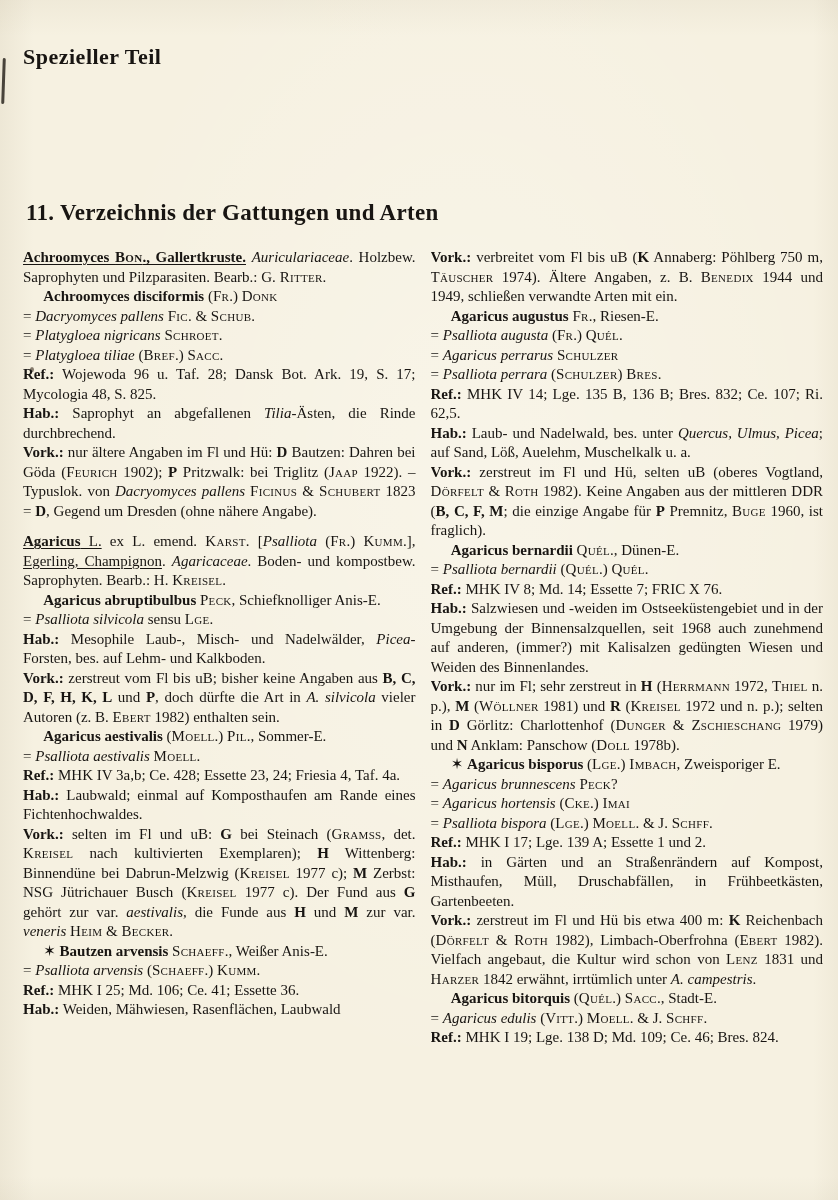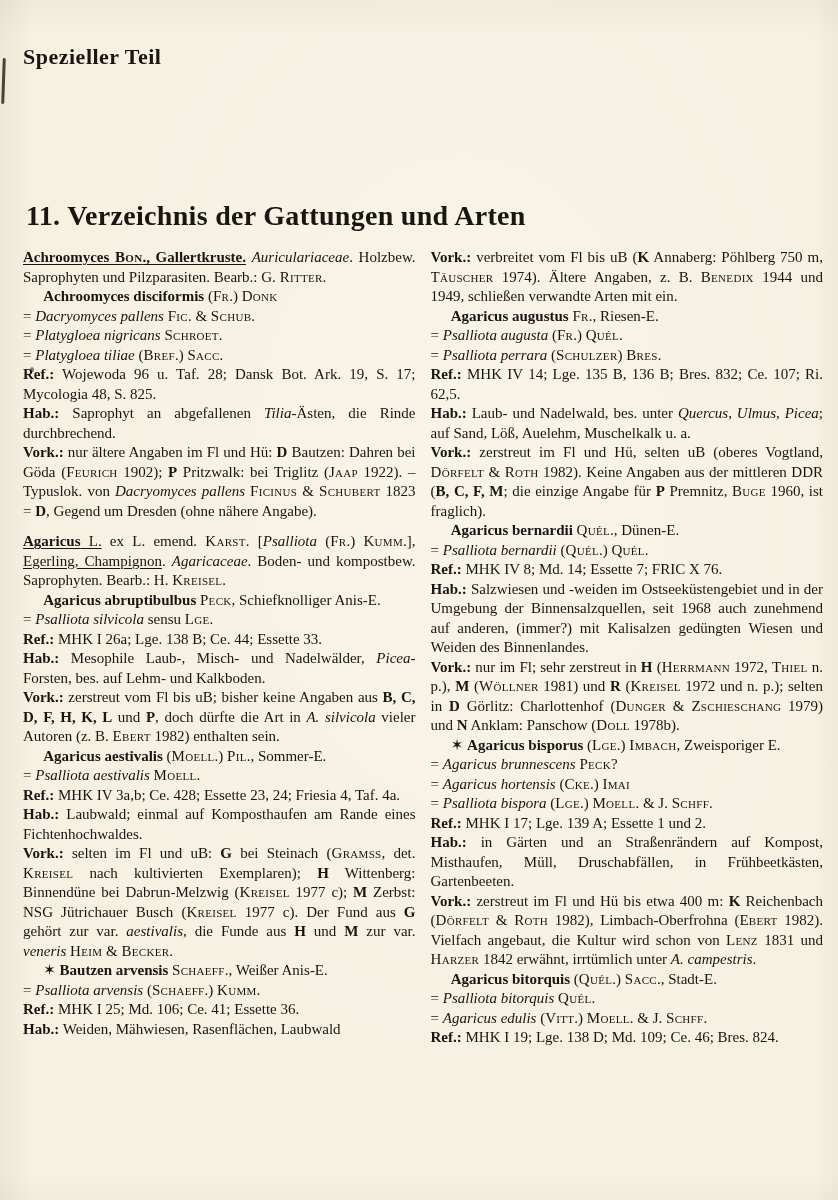--- a/index.html
+++ b/index.html
@@ -18,21 +18,21 @@
       linear-gradient(90deg, rgba(120,100,60,0.07) 0%, rgba(0,0,0,0) 4%, rgba(0,0,0,0) 97%, rgba(120,100,60,0.05) 100%),
       linear-gradient(180deg, rgba(120,100,60,0.05) 0%, rgba(0,0,0,0) 3%, rgba(0,0,0,0) 98%, rgba(120,100,60,0.04) 100%);
     pointer-events:none;
   }
   .running-head{
     position:absolute;left:23px;top:44px;
     font-size:22px;font-weight:bold;letter-spacing:0.5px;
   }
   .section-title{
     position:absolute;left:26px;top:200px;
-    font-size:28px;font-weight:bold;letter-spacing:0.3px;
+    font-size:23px;font-weight:bold;letter-spacing:0.3px;
   }
   .columns{
     position:absolute;left:23px;top:248px;
     width:800px;height:940px;
     display:flex;gap:15px;
   }
   .col{
     flex:1 1 0;
     overflow:hidden;
     font-size:15px;
@@ -75,51 +75,50 @@
       <p class="para species"><span class="s-b">Achroomyces disciformis </span><span>(</span><span class="s-sc">Fr</span><span>.) </span><span class="s-sc">Donk</span></p>
       <p class="para"><span>= </span><span class="s-i">Dacryomyces pallens </span><span class="s-sc">Fic</span><span>. &amp; </span><span class="s-sc">Schub</span><span>.</span></p>
       <p class="para"><span>= </span><span class="s-i">Platygloea nigricans </span><span class="s-sc">Schroet</span><span>.</span></p>
       <p class="para"><span>= </span><span class="s-i">Platygloea tiliae </span><span>(</span><span class="s-sc">Bref</span><span>.) </span><span class="s-sc">Sacc</span><span>.</span></p>
       <p class="para"><span class="s-b">Ref.:</span><span> Wojewoda 96 u. Taf. 28; Dansk Bot. Ark. 19, S. 17; Mycologia 48, S. 825.</span></p>
       <p class="para"><span class="s-b">Hab.:</span><span> Saprophyt an abgefallenen </span><span class="s-i">Tilia</span><span>-Ästen, die Rinde durchbrechend.</span></p>
       <p class="para"><span class="s-b">Vork.:</span><span> nur ältere Angaben im Fl und Hü: </span><span class="s-b">D</span><span> Bautzen: Dahren bei Göda (</span><span class="s-sc">Feurich</span><span> 1902); </span><span class="s-b">P</span><span> Pritzwalk: bei Triglitz (</span><span class="s-sc">Jaap</span><span> 1922). – Typuslok. von </span><span class="s-i">Dacryomyces pallens</span><span> </span><span class="s-sc">Ficinus</span><span> &amp; </span><span class="s-sc">Schubert</span><span> 1823 = </span><span class="s-b">D</span><span>, Gegend um Dresden (ohne nähere Angabe).</span></p>
       <p class="para genus gap"><span class="s-b s-u">Agaricus</span><span class="s-u"> L.</span><span> ex L. emend. </span><span class="s-sc">Karst</span><span>. [</span><span class="s-i">Psalliota</span><span> (</span><span class="s-sc">Fr</span><span>.) </span><span class="s-sc">Kumm</span><span>.], </span><span class="s-u">Egerling, Champignon</span><span>. </span><span class="s-i">Agaricaceae</span><span>. Boden- und kompostbew. Saprophyten. Bearb.: H. </span><span class="s-sc">Kreisel</span><span>.</span></p>
       <p class="para species"><span class="s-b">Agaricus abruptibulbus </span><span class="s-sc">Peck</span><span>, Schiefknolliger Anis-E.</span></p>
       <p class="para"><span>= </span><span class="s-i">Psalliota silvicola </span><span>sensu </span><span class="s-sc">Lge</span><span>.</span></p>
-      <p class="para"><span class="s-b">Ref.:</span><span> MHK I 26a; Lge. 138 B; Ce. 44; Essette 33.</span></p>
       <p class="para"><span class="s-b">Hab.:</span><span> Mesophile Laub-, Misch- und Nadelwälder, </span><span class="s-i">Picea</span><span>-Forsten, bes. auf Lehm- und Kalkboden.</span></p>
       <p class="para"><span class="s-b">Vork.:</span><span> zerstreut vom Fl bis uB; bisher keine Angaben aus </span><span class="s-b">B, C, D, F, H, K, L</span><span> und </span><span class="s-b">P</span><span>, doch dürfte die Art in </span><span class="s-i">A. silvicola</span><span> vieler Autoren (z. B. </span><span class="s-sc">Ebert</span><span> 1982) enthalten sein.</span></p>
       <p class="para species"><span class="s-b">Agaricus aestivalis </span><span>(</span><span class="s-sc">Moell</span><span>.) </span><span class="s-sc">Pil</span><span>., Sommer-E.</span></p>
       <p class="para"><span>= </span><span class="s-i">Psalliota aestivalis </span><span class="s-sc">Moell</span><span>.</span></p>
       <p class="para"><span class="s-b">Ref.:</span><span> MHK IV 3a,b; Ce. 428; Essette 23, 24; Friesia 4, Taf. 4a.</span></p>
       <p class="para"><span class="s-b">Hab.:</span><span> Laubwald; einmal auf Komposthaufen am Rande eines Fichtenhochwaldes.</span></p>
       <p class="para"><span class="s-b">Vork.:</span><span> selten im Fl und uB: </span><span class="s-b">G</span><span> bei Steinach (</span><span class="s-sc">Gramss</span><span>, det. </span><span class="s-sc">Kreisel</span><span> nach kultivierten Exemplaren); </span><span class="s-b">H</span><span> Wittenberg: Binnendüne bei Dabrun-Melzwig (</span><span class="s-sc">Kreisel</span><span> 1977 c); </span><span class="s-b">M</span><span> Zerbst: NSG Jütrichauer Busch (</span><span class="s-sc">Kreisel</span><span> 1977 c). Der Fund aus </span><span class="s-b">G</span><span> gehört zur var. </span><span class="s-i">aestivalis</span><span>, die Funde aus </span><span class="s-b">H</span><span> und </span><span class="s-b">M</span><span> zur var. </span><span class="s-i">veneris</span><span> </span><span class="s-sc">Heim</span><span> &amp; </span><span class="s-sc">Becker</span><span>.</span></p>
       <p class="para species"><span>✶ </span><span class="s-b">Bautzen arvensis </span><span class="s-sc">Schaeff</span><span>., Weißer Anis-E.</span></p>
       <p class="para"><span>= </span><span class="s-i">Psalliota arvensis </span><span>(</span><span class="s-sc">Schaeff</span><span>.) </span><span class="s-sc">Kumm</span><span>.</span></p>
       <p class="para"><span class="s-b">Ref.:</span><span> MHK I 25; Md. 106; Ce. 41; Essette 36.</span></p>
       <p class="para"><span class="s-b">Hab.:</span><span> Weiden, Mähwiesen, Rasenflächen, Laubwald</span></p>
     </div>
   <div class="col">
       <p class="para"><span class="s-b">Vork.:</span><span> verbreitet vom Fl bis uB (</span><span class="s-b">K</span><span> Annaberg: Pöhlberg 750 m, </span><span class="s-sc">Täuscher</span><span> 1974). Ältere Angaben, z. B. </span><span class="s-sc">Benedix</span><span> 1944 und 1949, schließen verwandte Arten mit ein.</span></p>
       <p class="para species"><span class="s-b">Agaricus augustus </span><span class="s-sc">Fr</span><span>., Riesen-E.</span></p>
       <p class="para"><span>= </span><span class="s-i">Psalliota augusta </span><span>(</span><span class="s-sc">Fr</span><span>.) </span><span class="s-sc">Quél</span><span>.</span></p>
+      <p class="para"><span>= </span><span class="s-i">Agaricus perrarus </span><span class="s-sc">Schulzer</span></p>
       <p class="para"><span>= </span><span class="s-i">Psalliota perrara </span><span>(</span><span class="s-sc">Schulzer</span><span>) </span><span class="s-sc">Bres</span><span>.</span></p>
       <p class="para"><span class="s-b">Ref.:</span><span> MHK IV 14; Lge. 135 B, 136 B; Bres. 832; Ce. 107; Ri. 62,5.</span></p>
       <p class="para"><span class="s-b">Hab.:</span><span> Laub- und Nadelwald, bes. unter </span><span class="s-i">Quercus, Ulmus, Picea</span><span>; auf Sand, Löß, Auelehm, Muschelkalk u. a.</span></p>
       <p class="para"><span class="s-b">Vork.:</span><span> zerstreut im Fl und Hü, selten uB (oberes Vogtland, </span><span class="s-sc">Dörfelt</span><span> &amp; </span><span class="s-sc">Roth</span><span> 1982). Keine Angaben aus der mittleren DDR (</span><span class="s-b">B, C, F, M</span><span>; die einzige Angabe für </span><span class="s-b">P</span><span> Premnitz, </span><span class="s-sc">Buge</span><span> 1960, ist fraglich).</span></p>
       <p class="para species"><span class="s-b">Agaricus bernardii </span><span class="s-sc">Quél</span><span>., Dünen-E.</span></p>
       <p class="para"><span>= </span><span class="s-i">Psalliota bernardii </span><span>(</span><span class="s-sc">Quél</span><span>.) </span><span class="s-sc">Quél</span><span>.</span></p>
       <p class="para"><span class="s-b">Ref.:</span><span> MHK IV 8; Md. 14; Essette 7; FRIC X 76.</span></p>
       <p class="para"><span class="s-b">Hab.:</span><span> Salzwiesen und -weiden im Ostseeküstengebiet und in der Umgebung der Binnensalzquellen, seit 1968 auch zunehmend auf anderen, (immer?) mit Kalisalzen gedüngten Wiesen und Weiden des Binnenlandes.</span></p>
       <p class="para"><span class="s-b">Vork.:</span><span> nur im Fl; sehr zerstreut in </span><span class="s-b">H</span><span> (</span><span class="s-sc">Herrmann</span><span> 1972, </span><span class="s-sc">Thiel</span><span> n. p.), </span><span class="s-b">M</span><span> (</span><span class="s-sc">Wöllner</span><span> 1981) und </span><span class="s-b">R</span><span> (</span><span class="s-sc">Kreisel</span><span> 1972 und n. p.); selten in </span><span class="s-b">D</span><span> Görlitz: Charlottenhof (</span><span class="s-sc">Dunger</span><span> &amp; </span><span class="s-sc">Zschieschang</span><span> 1979) und </span><span class="s-b">N</span><span> Anklam: Panschow (</span><span class="s-sc">Doll</span><span> 1978b).</span></p>
       <p class="para species"><span>✶ </span><span class="s-b">Agaricus bisporus </span><span>(</span><span class="s-sc">Lge</span><span>.) </span><span class="s-sc">Imbach</span><span>, Zweisporiger E.</span></p>
       <p class="para"><span>= </span><span class="s-i">Agaricus brunnescens </span><span class="s-sc">Peck</span><span>?</span></p>
       <p class="para"><span>= </span><span class="s-i">Agaricus hortensis </span><span>(</span><span class="s-sc">Cke</span><span>.) </span><span class="s-sc">Imai</span></p>
       <p class="para"><span>= </span><span class="s-i">Psalliota bispora </span><span>(</span><span class="s-sc">Lge</span><span>.) </span><span class="s-sc">Moell</span><span>. &amp; J. </span><span class="s-sc">Schff</span><span>.</span></p>
       <p class="para"><span class="s-b">Ref.:</span><span> MHK I 17; Lge. 139 A; Essette 1 und 2.</span></p>
       <p class="para"><span class="s-b">Hab.:</span><span> in Gärten und an Straßenrändern auf Kompost, Misthaufen, Müll, Druschabfällen, in Frühbeetkästen, Gartenbeeten.</span></p>
       <p class="para"><span class="s-b">Vork.:</span><span> zerstreut im Fl und Hü bis etwa 400 m: </span><span class="s-b">K</span><span> Reichenbach (</span><span class="s-sc">Dörfelt</span><span> &amp; </span><span class="s-sc">Roth</span><span> 1982), Limbach-Oberfrohna (</span><span class="s-sc">Ebert</span><span> 1982). Vielfach angebaut, die Kultur wird schon von </span><span class="s-sc">Lenz</span><span> 1831 und </span><span class="s-sc">Harzer</span><span> 1842 erwähnt, irrtümlich unter </span><span class="s-i">A. campestris</span><span>.</span></p>
       <p class="para species"><span class="s-b">Agaricus bitorquis </span><span>(</span><span class="s-sc">Quél</span><span>.) </span><span class="s-sc">Sacc</span><span>., Stadt-E.</span></p>
-      <p class="para"><span>= </span><span class="s-i">Psalliota bitorquis </span><span class="s-sc">Quél</span><span>.</span></p>
       <p class="para"><span>= </span><span class="s-i">Agaricus edulis </span><span>(</span><span class="s-sc">Vitt</span><span>.) </span><span class="s-sc">Moell</span><span>. &amp; J. </span><span class="s-sc">Schff</span><span>.</span></p>
       <p class="para"><span class="s-b">Ref.:</span><span> MHK I 19; Lge. 138 D; Md. 109; Ce. 46; Bres. 824.</span></p>
     </div>
 </div>
 
 </body></html>

